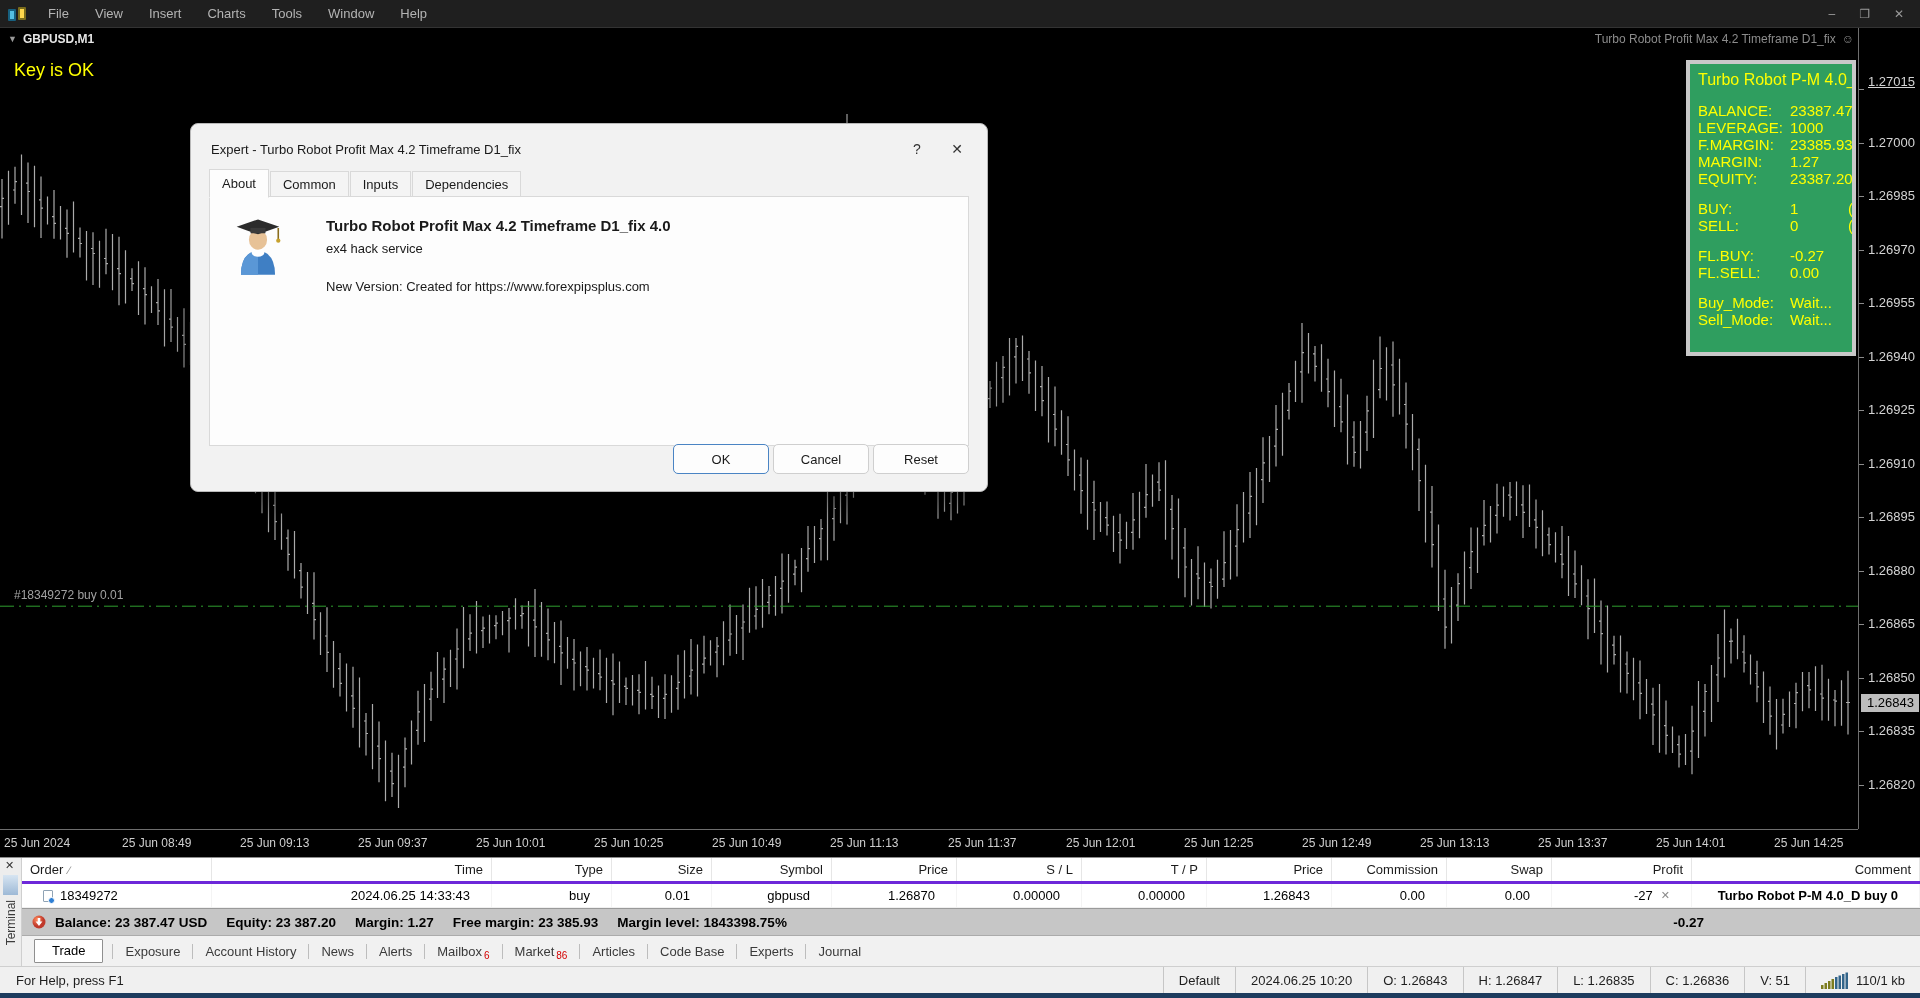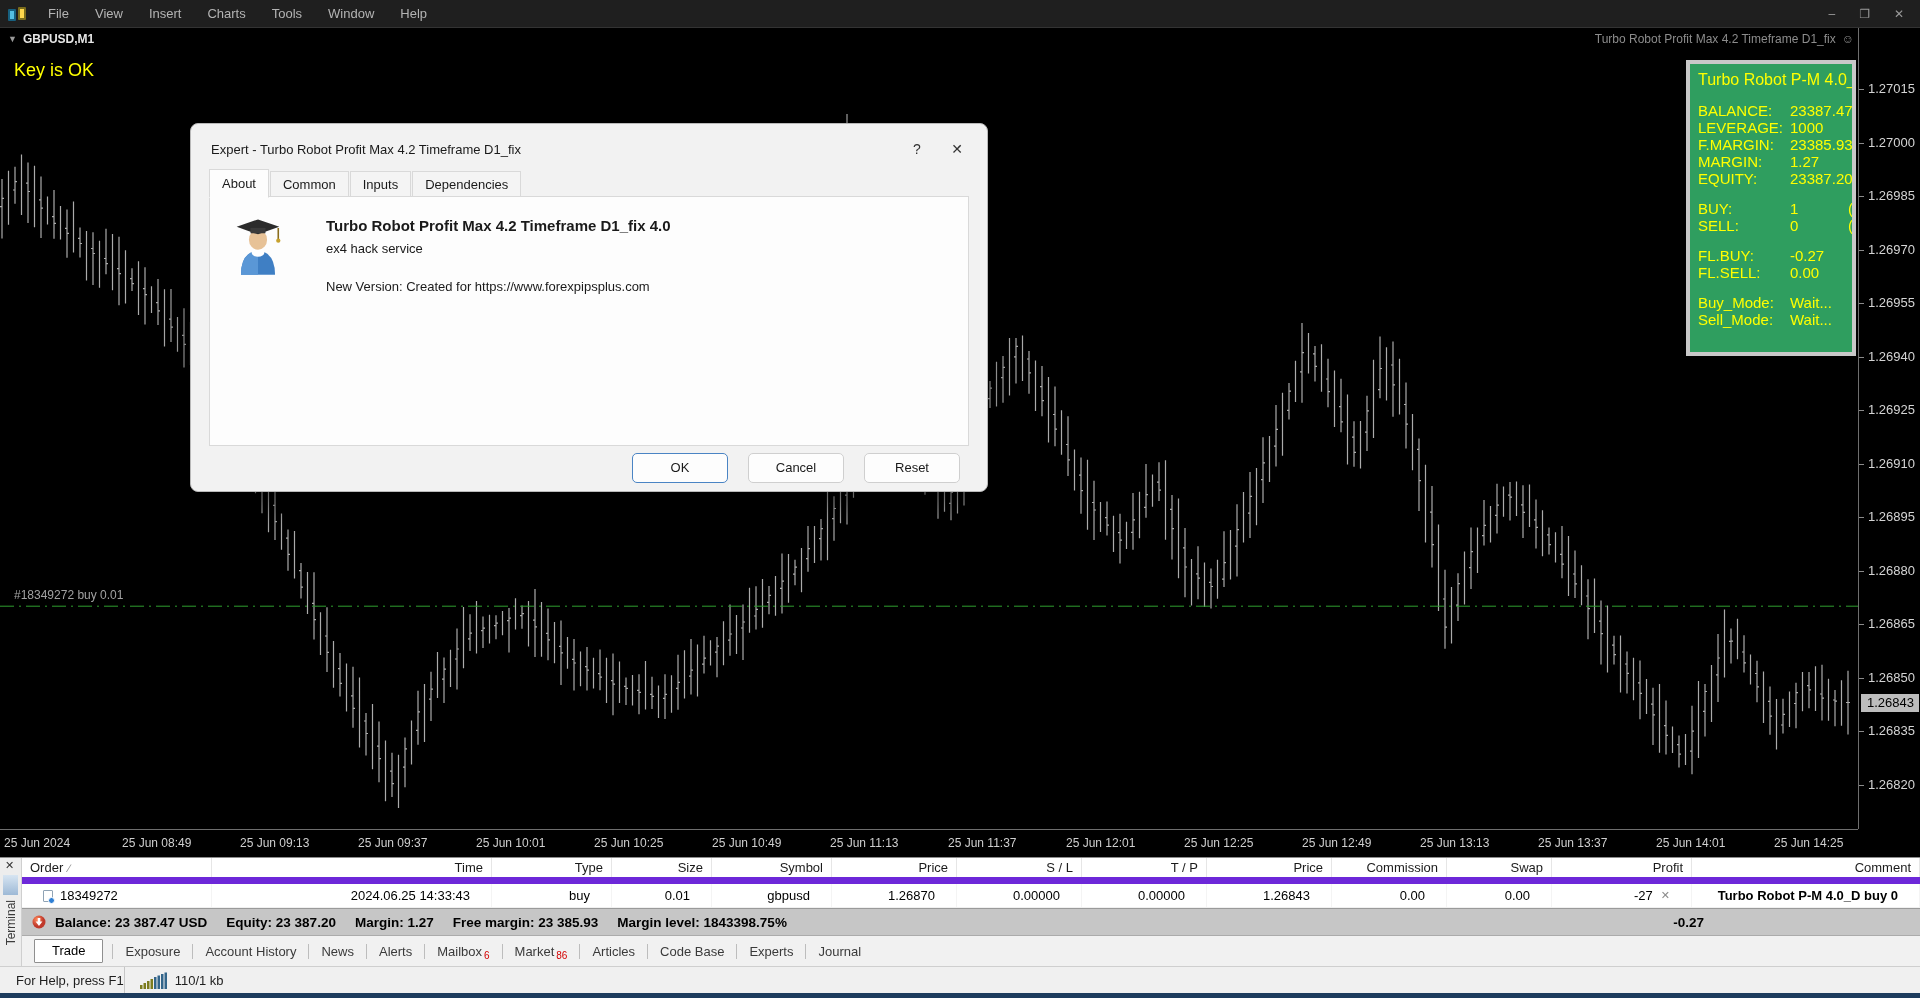--- a/index.html
+++ b/index.html
@@ -40,32 +40,32 @@
   .dlg-title-text{flex:1}
   .dlg-help,.dlg-close{width:40px;height:30px;line-height:30px;text-align:center;font-size:14px;color:#333;cursor:default}
   .dlg-tabs{position:absolute;top:45px;left:18px;display:flex;align-items:flex-end;height:28px;z-index:2}
   .dlg-tab{height:26px;line-height:25px;padding:0 12px;border:1px solid #d9d9d9;background:#f4f4f4;margin-right:1px}
   .dlg-tab.active{height:29px;line-height:28px;background:#fdfdfd;border-bottom:1px solid #fdfdfd;margin-bottom:-1px}
   .dlg-page{position:absolute;left:18px;right:18px;top:72px;height:250px;background:#fdfdfd;border:1px solid #d9d9d9}
   .about-icon{position:absolute;left:22px;top:16px}
   .dlg-heading{position:absolute;left:116px;top:20px;font-size:15px;font-weight:700;white-space:nowrap}
   .dlg-line1{position:absolute;left:116px;top:44px}
   .dlg-line2{position:absolute;left:116px;top:82px}
-  .dlg-footer{position:absolute;left:0;right:0;bottom:0;height:47px;display:flex;align-items:center;justify-content:flex-end;gap:20px;padding-right:27px}
+  .dlg-footer{position:absolute;left:0;right:0;bottom:0;height:47px;display:flex;align-items:flex-start;justify-content:flex-end;gap:4px;padding-right:18px}
   .btn{width:96px;height:30px;border:1px solid #cfcfcf;border-radius:5px;background:#fdfdfd;font-size:13px;font-family:inherit;color:#1a1a1a}
   .btn.primary{border-color:#4a84c4}
 
   
   .terminal{position:absolute;top:857px;left:0;width:1920px;height:109px;background:#fff;display:flex;border-top:1px solid #8c8c8c}
   .term-side{width:22px;flex:none;background:#ededed;border-right:1px solid #cfcfcf;position:relative}
   .ts-close{position:absolute;top:1px;left:5px;font-size:11px;color:#333}
   .ts-grip{position:absolute;top:17px;left:3px;width:15px;height:20px;background:linear-gradient(#d7e5f2,#9db9d6)}
   .ts-label{position:absolute;top:42px;left:4px;writing-mode:vertical-rl;transform:rotate(180deg);font-size:12px;color:#3c3c3c}
   .term-main{flex:1;display:flex;flex-direction:column;min-width:0}
-  .t-header{height:26px;display:flex;align-items:stretch;border-bottom:7px solid #6d28d9;font-size:13px;color:#1b1b1b;flex:none}
+  .t-header{height:26px;display:flex;align-items:stretch;border-bottom:3px solid #6d28d9;font-size:13px;color:#1b1b1b;flex:none}
   .th-cell{padding:0 8px;border-right:1px solid #e6e6e6;display:flex;align-items:center;gap:5px}
   .sort-glyph{color:#8a8a8a;font-size:11px}
   .t-row{height:24px;display:flex;align-items:stretch;font-size:13px;color:#000;border-bottom:1px solid #f0f0f0;flex:none}
   .td-cell{padding:0 21px;border-right:1px solid #f4f4f4;display:flex;align-items:center}
   .align-r{justify-content:flex-end;text-align:right}
   .doc-icon{width:10px;height:12px;background:#fff;border:1px solid #8fa3b5;position:relative;margin-right:7px;border-radius:1px;flex:none}
   .doc-icon::after{content:"";position:absolute;right:-3px;bottom:-3px;width:5px;height:5px;border-radius:50%;background:#2e7fd4;border:1px solid #fff}
   .row-close{color:#8a8a8a;margin-left:8px;font-size:11px}
   .t-balance{height:27px;background:#c6c6c6;border-top:1px solid #9a9a9a;display:flex;align-items:center;font-weight:700;font-size:13.5px;position:relative;padding-left:8px;flex:none}
   .balance-icon{margin:0 9px 0 2px;flex:none}
@@ -183,21 +183,21 @@
         </div>
         <div class="rp-row">
           <span class="rp-label">Sell_Mode:</span>
           <span class="rp-value">Wait...</span>
         </div>
       </div>
   </div>
 
   <div class="price-axis" id="price-axis">
       <div class="p-dash" style="top: 61px;"></div>
-      <div class="p-label" style="top: 53px;">1.27015</div>
+      <div class="p-label" style="top: 46px; text-decoration: underline;">1.27015</div>
       <div class="p-dash" style="top: 114.5px;"></div>
       <div class="p-label" style="top: 106.5px;">1.27000</div>
       <div class="p-dash" style="top: 168px;"></div>
       <div class="p-label" style="top: 160px;">1.26985</div>
       <div class="p-dash" style="top: 221.5px;"></div>
       <div class="p-label" style="top: 213.5px;">1.26970</div>
       <div class="p-dash" style="top: 275px;"></div>
       <div class="p-label" style="top: 267px;">1.26955</div>
       <div class="p-dash" style="top: 328.5px;"></div>
       <div class="p-label" style="top: 320.5px;">1.26940</div>
@@ -406,20 +406,29 @@
         <div class="tab-sep"></div>
         <div class="tab"><span>Experts</span></div>
         <div class="tab-sep"></div>
         <div class="tab"><span>Journal</span></div>
       </div>
   </div>
 </div>
 
 <div class="status-bar">
   <span class="sb-help">For Help, press F1</span>
+  <div class="sb-right" id="status-segments">
+      <div class="seg">Default</div>
+      <div class="seg">2024.06.25 10:20</div>
+      <div class="seg">O: 1.26843</div>
+      <div class="seg">H: 1.26847</div>
+      <div class="seg">L: 1.26835</div>
+      <div class="seg">C: 1.26836</div>
+      <div class="seg">V: 51</div>
+    </div>
   <div class="seg net">
     <svg width="28" height="17" viewBox="0 0 28 17">
       <rect x="0" y="13" width="2.5" height="4" fill="#7c7c1e"></rect>
       <rect x="3.5" y="11" width="2.5" height="6" fill="#7c7c1e"></rect>
       <rect x="7" y="9" width="2.5" height="8" fill="#7c7c1e"></rect>
       <rect x="10.5" y="7" width="2.5" height="10" fill="#7c7c1e"></rect>
       <rect x="14" y="5" width="2.5" height="12" fill="#33658a"></rect>
       <rect x="17.5" y="3.5" width="2.5" height="13.5" fill="#33658a"></rect>
       <rect x="21" y="2" width="2.5" height="15" fill="#33658a"></rect>
       <rect x="24.5" y="0.5" width="2.5" height="16.5" fill="#33658a"></rect>

